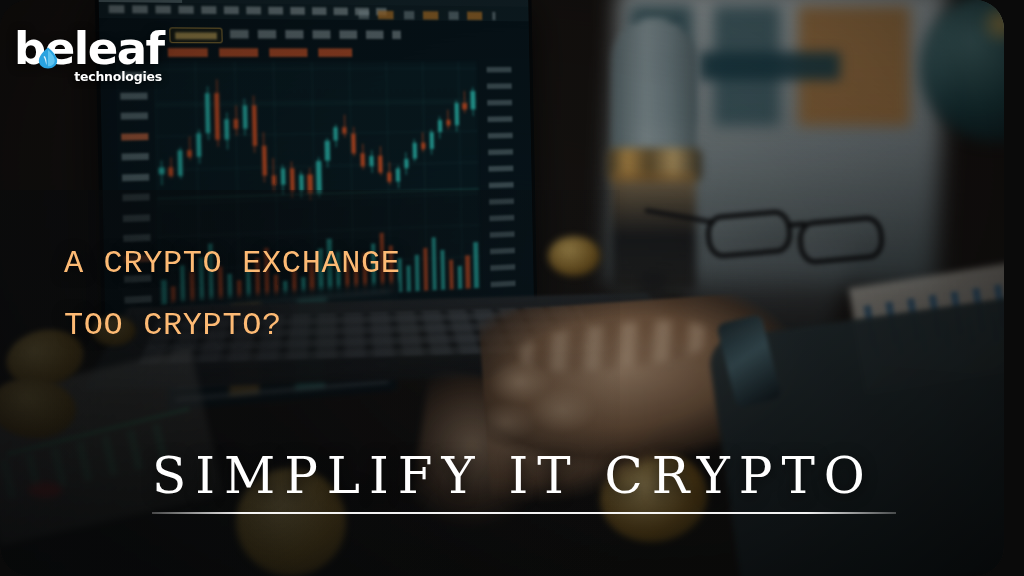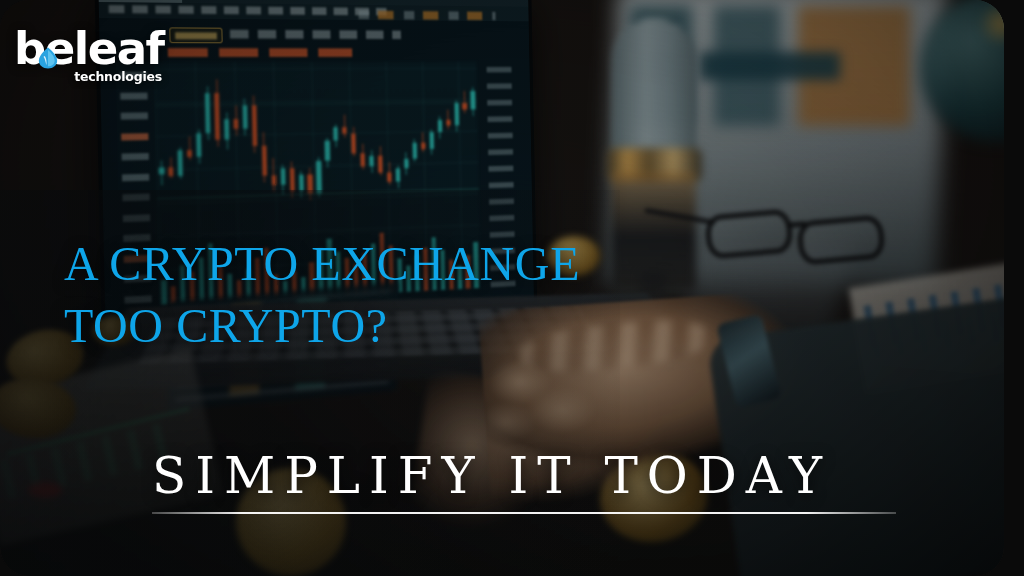--- a/index.html
+++ b/index.html
@@ -351,23 +351,23 @@
 
   
   .copy { position:absolute; left:64px; top:228px; width:900px; }
   .line-1 {
     font-family:"DejaVu Sans", sans-serif;
     font-weight:700; font-size:88px; line-height:92px;
     letter-spacing:-3.2px; color:#ffffff;
     text-shadow:0 3px 18px rgba(0,0,0,0.55);
   }
   .line-2, .line-3 {
-    font-family:Liberation Serif, serif;
-    font-weight:300; font-size:48px; line-height:52px;
-    letter-spacing:0.6px; color:#0ea5e9;
+    font-family:Liberation Mono, monospace;
+    font-weight:300; font-size:32px; line-height:52px;
+    letter-spacing:0.6px; color:#fdba74;
     text-shadow:0 2px 14px rgba(0,0,0,0.65);
   }
   .line-2 { margin-top:10px; }
   .line-3 { margin-top:10px; }
 
   .serif-wrap { position:absolute; left:152px; top:448px; width:752px; }
   .line-4 {
     font-family:"DejaVu Serif", serif;
     font-weight:400; font-size:50px; line-height:56px;
     letter-spacing:9px; color:#ffffff; white-space:nowrap;
@@ -684,17 +684,17 @@
     </div>
     <div class="logo-sub">technologies</div>
   </div>
 
   <div class="copy">
     <div class="line-2">A CRYPTO EXCHANGE</div>
     <div class="line-3">TOO CRYPTO?</div>
   </div>
 
   <div class="serif-wrap">
-    <div class="line-4">SIMPLIFY IT TODAY</div>
+    <div class="line-4">SIMPLIFY IT CRYPTO</div>
     <div class="rule"></div>
   </div>
 
 </div>
 
 </body></html>

